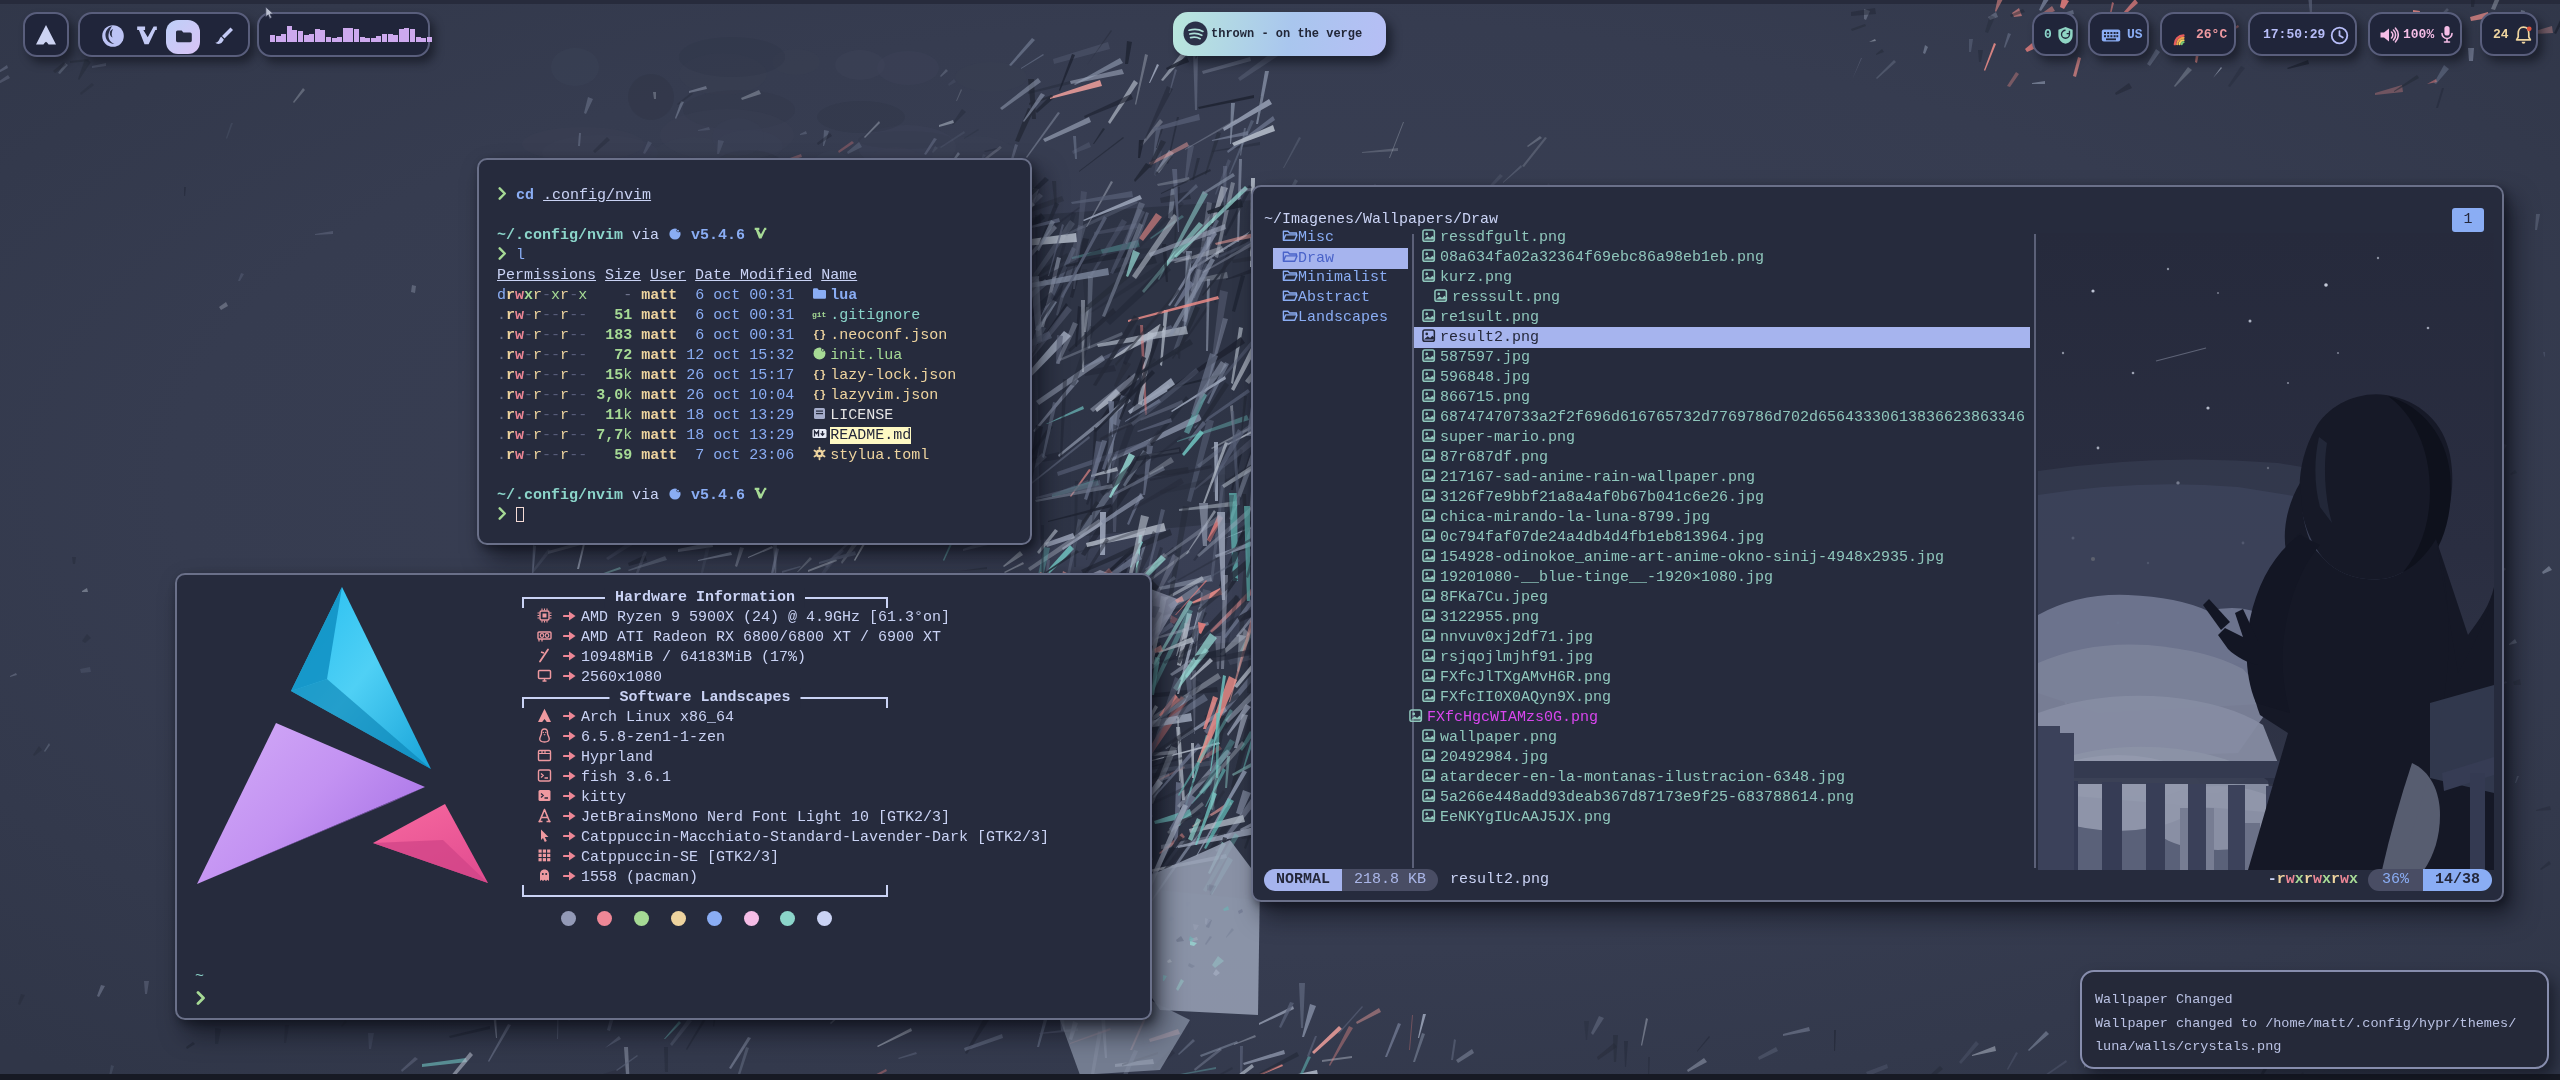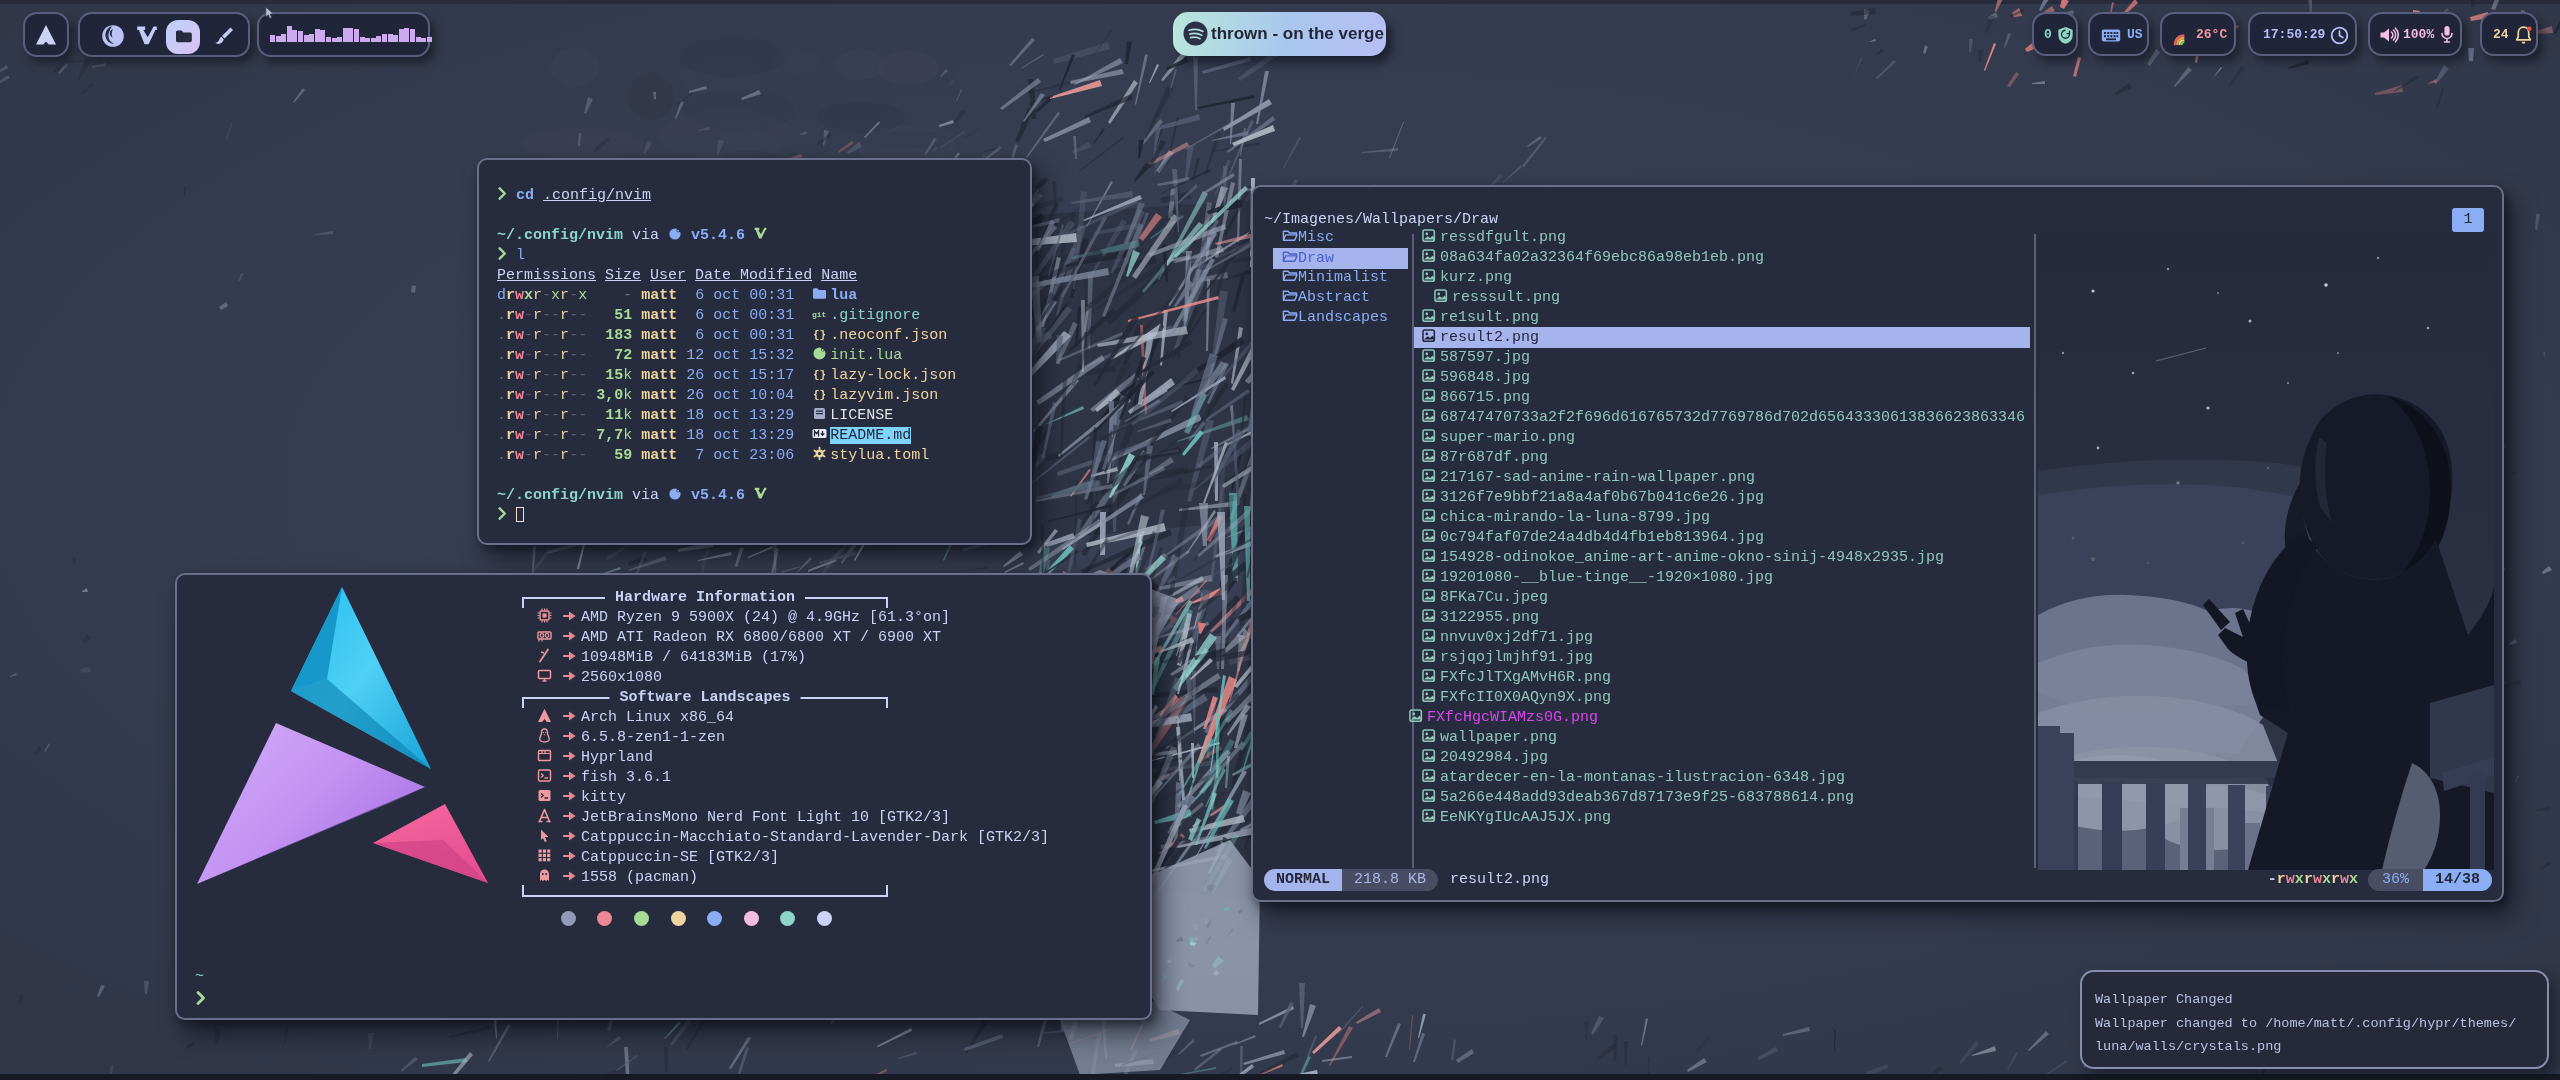--- a/index.html
+++ b/index.html
@@ -1081,21 +1081,21 @@
       <div style="position:absolute;left:167.79999999999993px;bottom:13px;width:5px;height:5px;background:#cda9ee"></div>
     </div>
     <svg style="position:absolute;left:265px;top:6px" width="11" height="13" viewBox="0 0 14 16">
       <path d="M1 1 L11 10 H6.5 L8.5 14.5 L6 15.5 L4.2 11 L1 13.5 Z" fill="#c9cedd" stroke="#3a3f55" stroke-width="1" opacity="0.9"></path>
     </svg>
     <div style="position:absolute;left:1173px;top:12px;width:213px;height:44px;border-radius:15px;background:linear-gradient(100deg,#b9e7dc,#a9c6ee 55%,#b6bef5);box-shadow:6px 7px 10px rgba(10,12,22,0.55);">
 <div style="position:absolute;left:9px;top:8px"><svg width="27" height="27" viewBox="0 0 27 27">
           <circle cx="13.5" cy="13.5" r="12" fill="#2b3048"></circle>
           <path d="M7 10.2 C12 8.8 17.5 9.4 21 11.4 M7.8 14 C12 13 16.5 13.5 19.8 15.3 M8.6 17.6 C12 16.8 15.5 17.2 18.2 18.7" stroke="#aee0d8" stroke-width="1.7" fill="none" stroke-linecap="round"></path>
         </svg></div>
-<div style="position:absolute;left:38px;top:0;height:44px;line-height:44px;font-family:Liberation Sans, sans-serif;font-size:17px;font-weight:bold;color:#222738;white-space:nowrap">thrown - on the verge</div>
+<div style="position:absolute;left:38px;top:0;height:44px;line-height:44px;font-family:Liberation Mono, monospace;font-size:12px;font-weight:bold;color:#222738;white-space:nowrap">thrown - on the verge</div>
 </div>
     <div class="bw" style="left:2032px;top:12px;width:46px;height:44px;">
       <div style="position:absolute;left:10px;top:11px;font:bold 13px/20px 'Liberation Mono',monospace;color:#8bd5ca">0</div>
       <div style="position:absolute;left:22px;top:11px"><svg width="19" height="20" viewBox="0 0 20 20">
           <path d="M10 1.5 L17.5 4.5 V10 C17.5 14.8 14.6 18.2 10 19.3 C5.4 18.2 2.5 14.8 2.5 10 V4.5 Z" fill="#8fd5c4"></path>
           <path d="M10 5 a 4.2 4.2 0 1 0 4.2 4.2 M14.2 5.5 v3 h-3" stroke="#20273c" stroke-width="1.4" fill="none"></path>
         </svg></div>
     </div>
     <div class="bw" style="left:2088px;top:12px;width:61px;height:44px;">
       <div style="position:absolute;left:11px;top:14px"><svg width="20" height="15" viewBox="0 0 20 15">
@@ -1191,21 +1191,21 @@
           </svg><span style="color:#eed49f;">lazyvim.json</span></div>
         <div style="position:absolute;left:0;top:246px;white-space:nowrap"><span style="color:#6e738d;">.</span><span style="color:#eed49f;font-weight:bold;">r</span><span style="color:#ed8796;font-weight:bold;">w</span><span style="color:#565b78;">-</span><span style="color:#eed49f;">r</span><span style="color:#565b78;">-</span><span style="color:#565b78;">-</span><span style="color:#eed49f;">r</span><span style="color:#565b78;">-</span><span style="color:#565b78;">-</span>&nbsp;&nbsp;<span style="color:#a6da95;font-weight:bold;">1</span><span style="color:#a6da95;font-weight:bold;">1</span><span style="color:#a6da95;">k</span>&nbsp;<span style="color:#eed49f;font-weight:bold;">matt</span>&nbsp;<span style="color:#8aadf4;">18&nbsp;oct&nbsp;13:29</span>&nbsp;&nbsp;<svg width="15" height="15" viewBox="0 0 15 15" style="display:inline-block;vertical-align:-2px;margin-right:3px">
             <rect x="2" y="2" width="11" height="11" rx="1.5" fill="#a5adcb"></rect>
             <rect x="4" y="4.5" width="7" height="1.2" fill="#262b3d"></rect>
             <rect x="4" y="7" width="7" height="1.2" fill="#262b3d"></rect>
           </svg><span style="color:#e5e5e5;">LICENSE</span></div>
         <div style="position:absolute;left:0;top:266px;white-space:nowrap"><span style="color:#6e738d;">.</span><span style="color:#eed49f;font-weight:bold;">r</span><span style="color:#ed8796;font-weight:bold;">w</span><span style="color:#565b78;">-</span><span style="color:#eed49f;">r</span><span style="color:#565b78;">-</span><span style="color:#565b78;">-</span><span style="color:#eed49f;">r</span><span style="color:#565b78;">-</span><span style="color:#565b78;">-</span>&nbsp;<span style="color:#a6da95;font-weight:bold;">7</span><span style="color:#a6da95;font-weight:bold;">,</span><span style="color:#a6da95;font-weight:bold;">7</span><span style="color:#a6da95;">k</span>&nbsp;<span style="color:#eed49f;font-weight:bold;">matt</span>&nbsp;<span style="color:#8aadf4;">18&nbsp;oct&nbsp;13:29</span>&nbsp;&nbsp;<svg width="15" height="15" viewBox="0 0 15 15" style="display:inline-block;vertical-align:-2px;margin-right:3px">
             <rect x="0.5" y="3" width="14" height="9" rx="1.5" fill="#e8ecf8"></rect>
             <path d="M2.5 10.5 V5 l2 2.6 L6.5 5 v5.5" stroke="#24273a" stroke-width="1.3" fill="none"></path>
             <path d="M10.5 5 v4 m-1.8-1.6 l1.8 2 1.8-2" stroke="#24273a" stroke-width="1.3" fill="none"></path>
-          </svg><span style="color:#24273a;background:#7dd3fc;">README.md</span></div>
+          </svg><span style="color:#24273a;background:#fef9c3;">README.md</span></div>
         <div style="position:absolute;left:0;top:286px;white-space:nowrap"><span style="color:#6e738d;">.</span><span style="color:#eed49f;font-weight:bold;">r</span><span style="color:#ed8796;font-weight:bold;">w</span><span style="color:#565b78;">-</span><span style="color:#eed49f;">r</span><span style="color:#565b78;">-</span><span style="color:#565b78;">-</span><span style="color:#eed49f;">r</span><span style="color:#565b78;">-</span><span style="color:#565b78;">-</span>&nbsp;&nbsp;&nbsp;<span style="color:#a6da95;font-weight:bold;">5</span><span style="color:#a6da95;font-weight:bold;">9</span>&nbsp;<span style="color:#eed49f;font-weight:bold;">matt</span>&nbsp;<span style="color:#8aadf4;">&nbsp;7&nbsp;oct&nbsp;23:06</span>&nbsp;&nbsp;<svg width="15" height="15" viewBox="0 0 15 15" style="display:inline-block;vertical-align:-2px;margin-right:3px">
             <circle cx="7.5" cy="7.5" r="4" fill="#eed49f"></circle>
             <circle cx="7.5" cy="7.5" r="1.6" fill="#262b3d"></circle>
             <rect x="6.6" y="0.8" width="1.8" height="3" rx="0.8" fill="#eed49f" transform="rotate(0 7.5 7.5)"></rect>
             <rect x="6.6" y="0.8" width="1.8" height="3" rx="0.8" fill="#eed49f" transform="rotate(60 7.5 7.5)"></rect>
             <rect x="6.6" y="0.8" width="1.8" height="3" rx="0.8" fill="#eed49f" transform="rotate(120 7.5 7.5)"></rect>
             <rect x="6.6" y="0.8" width="1.8" height="3" rx="0.8" fill="#eed49f" transform="rotate(180 7.5 7.5)"></rect>
             <rect x="6.6" y="0.8" width="1.8" height="3" rx="0.8" fill="#eed49f" transform="rotate(240 7.5 7.5)"></rect>
             <rect x="6.6" y="0.8" width="1.8" height="3" rx="0.8" fill="#eed49f" transform="rotate(300 7.5 7.5)"></rect>
           </svg><span style="color:#eed49f;">stylua.toml</span></div>

